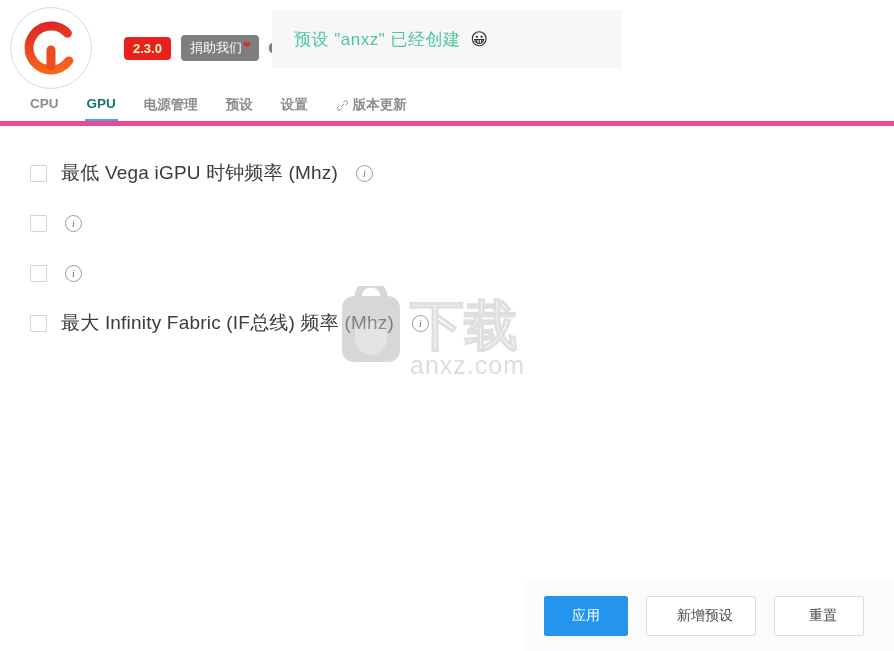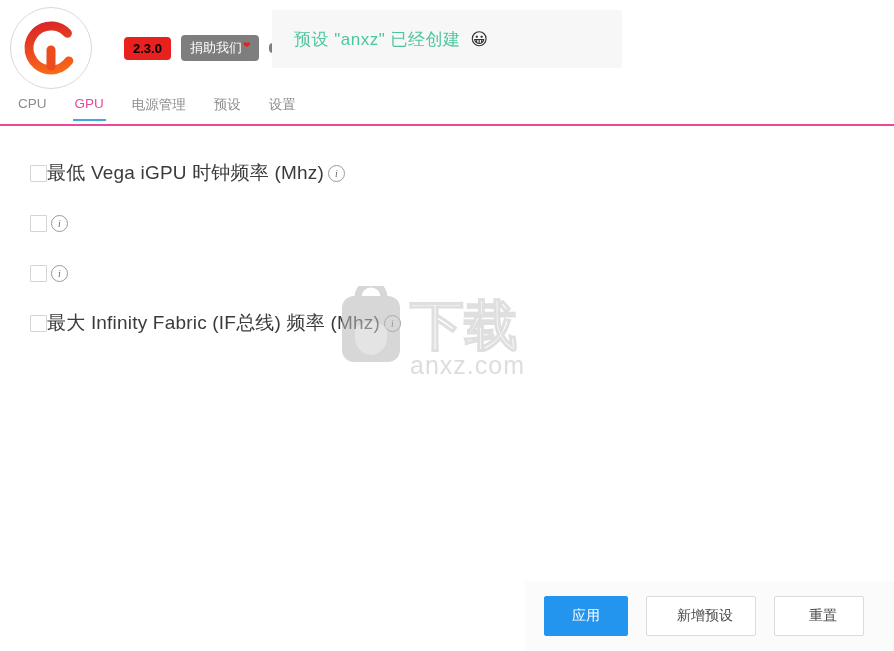--- a/index.html
+++ b/index.html
@@ -40,21 +40,21 @@
 
   .badges {
     display: flex;
     align-items: center;
     gap: 10px;
     margin-left: 32px;
   }
 
   .version-badge {
     background: #e8201e;
-    color: #000000;
+    color: #fef9c3;
     font-size: 13px;
     font-weight: bold;
     border-radius: 4px;
     padding: 5px 9px;
     line-height: 1;
   }
 
   .pill {
     background: #7e7e7e;
     color: #ffffff;
@@ -95,57 +95,59 @@
     margin-left: 10px;
     font-size: 17px;
   }
 
   
   .tabs {
     position: relative;
     height: 30px;
     display: flex;
     align-items: flex-start;
-    padding-left: 4px;
-    box-sizing: border-box;
-    border-bottom: 2px solid #ec4899;
+    padding-left: 16px;
+    box-sizing: border-box;
+    border-bottom: 5px solid #ec4899;
+    font-weight: bold;
   }
   .tab {
     font-size: 13.5px;
     color: #8c8c8c;
     padding: 0 14px 9px 14px;
     cursor: pointer;
     white-space: nowrap;
     position: relative;
     display: flex;
     align-items: center;
     gap: 4px;
   }
   .tab.active {
-    color: #ec4899;
+    color: #0f766e;
   }
   .tab.active::after {
     content: "";
     position: absolute;
     left: 12px;
     right: 12px;
     bottom: -1px;
     height: 2px;
     background: #40a9d8;
   }
   .link-icon { display:inline-flex; align-items:center; }
 
   
   .options {
     padding: 22px 0 0 30px;
   }
   .option-row {
     display: flex;
     align-items: center;
     height: 50px;
+    gap: 14px;
   }
   .checkbox {
     width: 15px;
     height: 15px;
     border: 1px solid #d4d4d4;
     background: #ffffff;
     border-radius: 1px;
     flex: 0 0 auto;
     cursor: pointer;
   }
@@ -270,20 +272,30 @@
   </div>
   <div class="tab">
     <span>电源管理</span>
   </div>
   <div class="tab">
     <span>预设</span>
   </div>
   <div class="tab">
     <span>设置</span>
   </div>
+  <div class="tab">
+    <span class="link-icon">
+      <svg width="13" height="13" viewBox="0 0 16 16" aria-hidden="true">
+        <path d="M6.5 9.5 L9.5 6.5" stroke="#8c8c8c" stroke-width="1.2" fill="none" stroke-linecap="round"></path>
+        <path d="M9 4.2 L10.6 2.6 a2.3 2.3 0 0 1 3.2 3.2 L12.2 7.4" stroke="#8c8c8c" stroke-width="1.2" fill="none" stroke-linecap="round"></path>
+        <path d="M7 11.8 L5.4 13.4 a2.3 2.3 0 0 1 -3.2 -3.2 L3.8 8.6" stroke="#8c8c8c" stroke-width="1.2" fill="none" stroke-linecap="round"></path>
+      </svg>
+    </span>
+    <span>版本更新</span>
+  </div>
 </div>
 
 <div class="options">
 
   <div class="option-row">
     <div class="checkbox"></div>
     <div class="option-label">最低 Vega iGPU 时钟频率 (Mhz)</div>
     <div class="info-icon">i</div>
   </div>
 

